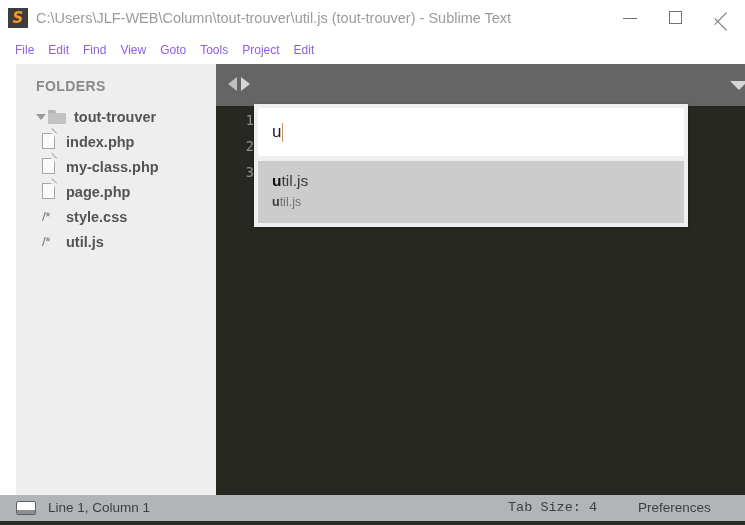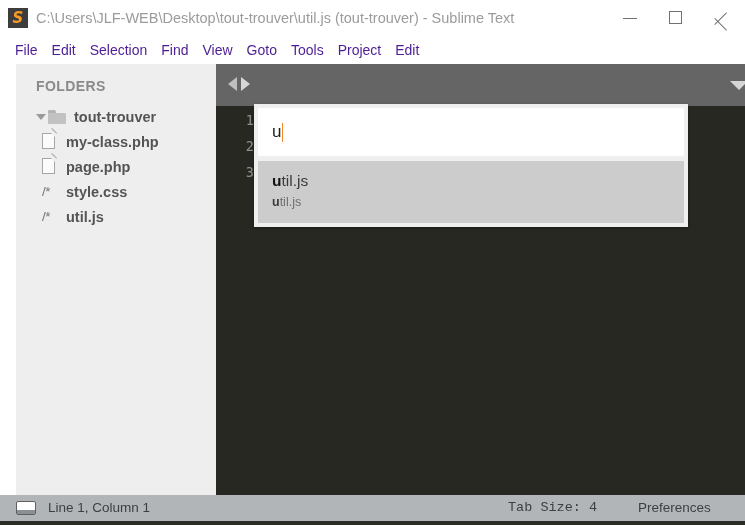--- a/index.html
+++ b/index.html
@@ -118,22 +118,22 @@
     position: absolute;
     left: 0; top: 36px;
     width: 745px; height: 28px;
     background: #ffffff;
     display: flex;
     align-items: center;
     padding-left: 8px;
     box-sizing: border-box;
   }
   .menu-item {
-    font-size: 14px;
-    color: #4c1d95;
+    font-size: 12px;
+    color: #8b5cf6;
     padding: 0 7px;
     line-height: 28px;
     white-space: nowrap;
     cursor: default;
   }
 
   
   .main {
     position: absolute;
     left: 16px; top: 64px;
@@ -424,38 +424,37 @@
 
 <div class="desktop-strip"></div>
 
 <div class="app">
   <div class="window">
 
     <div class="titlebar">
       <div class="st-logo">
         <div class="glyph">S</div>
       </div>
-      <div class="title-text">C:\Users\JLF-WEB\Desktop\tout-trouver\util.js (tout-trouver) - Sublime Text</div>
+      <div class="title-text">C:\Users\JLF-WEB\Column\tout-trouver\util.js (tout-trouver) - Sublime Text</div>
       <div class="winbtns">
         <div class="winbtn">
           <div class="min"></div>
         </div>
         <div class="winbtn">
           <div class="max"></div>
         </div>
         <div class="winbtn">
           <div class="cl"></div>
         </div>
       </div>
     </div>
 
     <div class="menubar">
       <div class="menu-item">File</div>
       <div class="menu-item">Edit</div>
-      <div class="menu-item">Selection</div>
       <div class="menu-item">Find</div>
       <div class="menu-item">View</div>
       <div class="menu-item">Goto</div>
       <div class="menu-item">Tools</div>
       <div class="menu-item">Project</div>
       <div class="menu-item">Edit</div>
     </div>
 
     <div class="main">
 
@@ -465,20 +464,28 @@
 
           <div class="tree-row folder">
             <span class="caret"></span>
             <span class="folder-icon">
               <span class="tab"></span>
                 <span class="body"></span>
             </span>
             <span class="tree-label">tout-trouver</span>
           </div>
 
+          <div class="tree-row file">
+            <span class="file-icon">
+              <span class="sheet"></span>
+                <span class="foldline"></span>
+                <span class="fold"></span>
+            </span>
+            <span class="tree-label">index.php</span>
+          </div>
 
           <div class="tree-row file">
             <span class="file-icon">
               <span class="sheet"></span>
                 <span class="foldline"></span>
                 <span class="fold"></span>
             </span>
             <span class="tree-label">my-class.php</span>
           </div>
 

